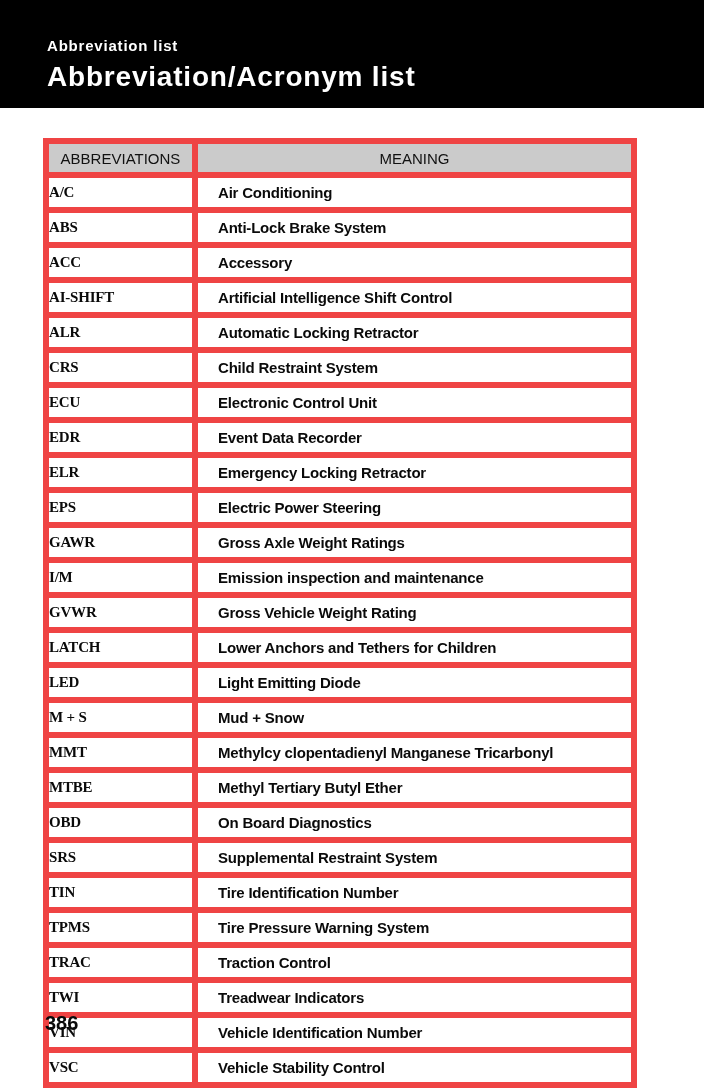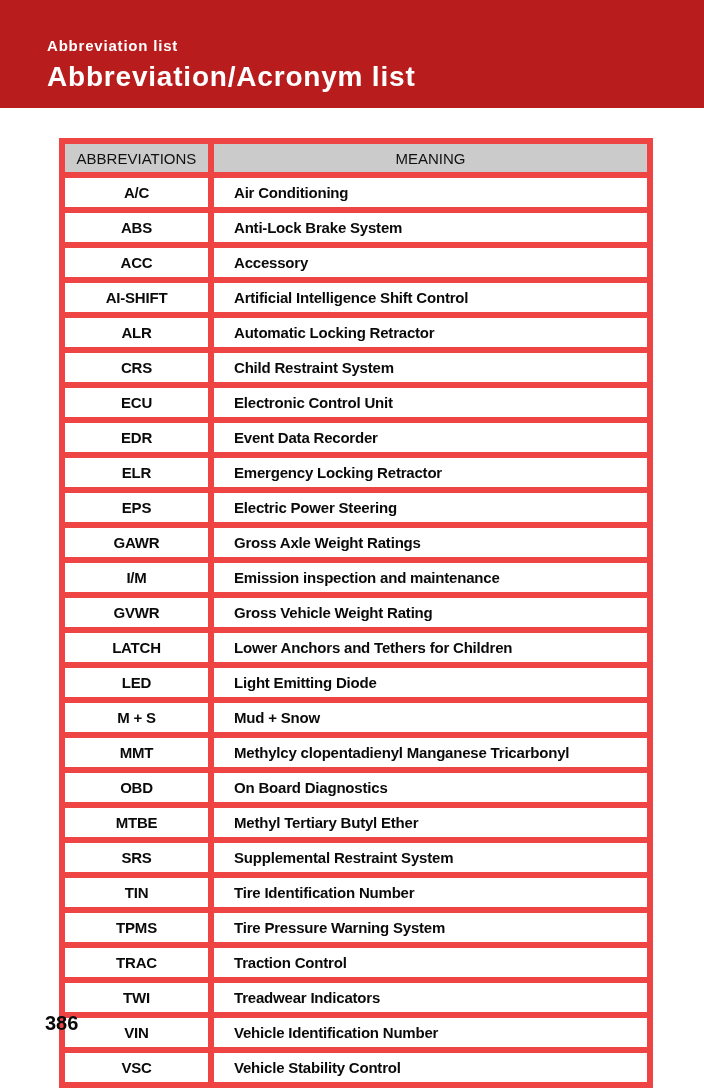--- a/index.html
+++ b/index.html
@@ -13,21 +13,21 @@
     font-family: "Liberation Sans", sans-serif;
     position: relative;
     overflow: hidden;
   }
   .banner {
     position: absolute;
     left: 0;
     top: 0;
     width: 704px;
     height: 108px;
-    background: #b91c1c;
+    background: #000000;
     color: #ffffff;
     box-sizing: border-box;
     padding: 38px 0 0 47px;
   }
   .banner .kicker {
     font-size: 15px;
     font-weight: 700;
     letter-spacing: 0.8px;
     line-height: 1.1;
   }
@@ -41,21 +41,20 @@
   table.abbr-table {
     position: absolute;
     left: 43px;
     top: 138px;
     width: 594px;
     border-collapse: collapse;
     table-layout: fixed;
   }
   table.abbr-table, table.abbr-table th, table.abbr-table td {
     border: 6px solid #ef4444;
-    margin-left: 16px;
   }
   table.abbr-table {
     border-width: 2px;
   }
   table.abbr-table th {
     background: #cbcbcb;
     height: 28px;
     font-size: 15px;
     font-weight: 400;
     color: #111111;
@@ -67,21 +66,22 @@
   }
   table.abbr-table td {
     height: 29px;
     font-size: 15px;
     font-weight: 700;
     color: #0a0a0a;
     padding: 0;
     letter-spacing: -0.2px;
   }
   table.abbr-table td.abbr {
-    text-align: center;
+    text-align: left;
+    font-family: Liberation Serif, serif;
   }
   table.abbr-table td.meaning {
     text-align: left;
     padding-left: 20px;
   }
   .page-number {
     position: absolute;
     left: 45px;
     top: 1012px;
     font-size: 20px;
@@ -168,28 +168,28 @@
       </tr>
       <tr>
         <td class="abbr">M + S</td>
         <td class="meaning">Mud + Snow</td>
       </tr>
       <tr>
         <td class="abbr">MMT</td>
         <td class="meaning">Methylcy clopentadienyl Manganese Tricarbonyl</td>
       </tr>
       <tr>
+        <td class="abbr">MTBE</td>
+        <td class="meaning">Methyl Tertiary Butyl Ether</td>
+      </tr>
+      <tr>
         <td class="abbr">OBD</td>
         <td class="meaning">On Board Diagnostics</td>
       </tr>
       <tr>
-        <td class="abbr">MTBE</td>
-        <td class="meaning">Methyl Tertiary Butyl Ether</td>
-      </tr>
-      <tr>
         <td class="abbr">SRS</td>
         <td class="meaning">Supplemental Restraint System</td>
       </tr>
       <tr>
         <td class="abbr">TIN</td>
         <td class="meaning">Tire Identification Number</td>
       </tr>
       <tr>
         <td class="abbr">TPMS</td>
         <td class="meaning">Tire Pressure Warning System</td>

